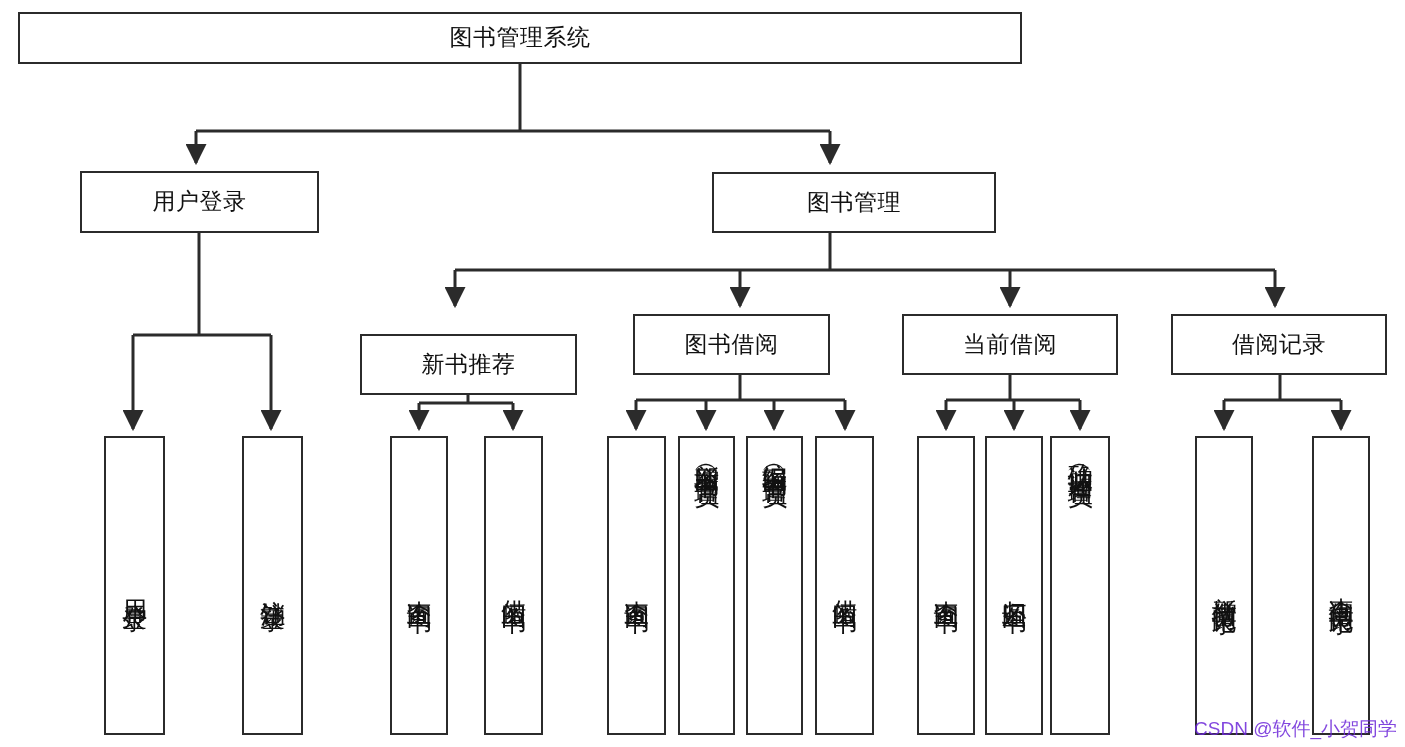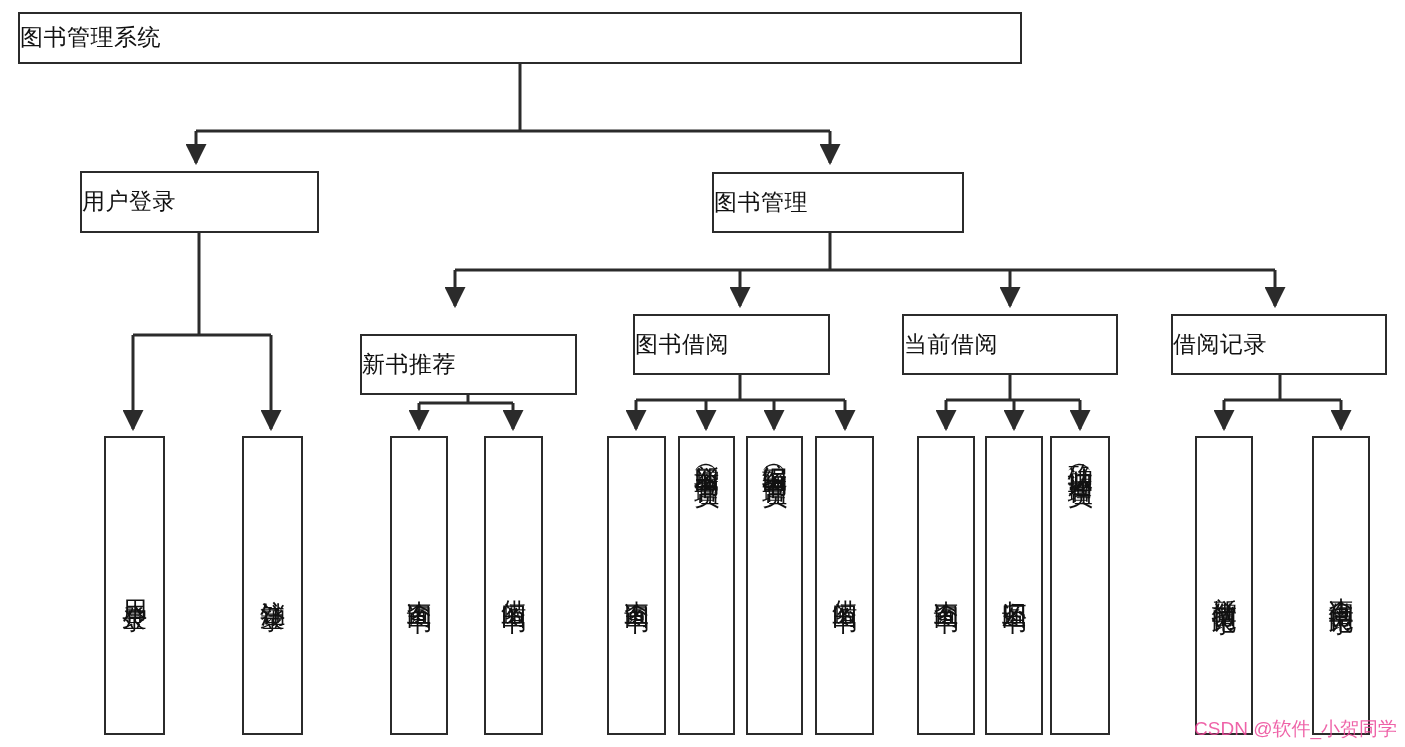--- a/index.html
+++ b/index.html
@@ -25,21 +25,21 @@
     height: 747px;
     pointer-events: none;
   }
   .node {
     position: absolute;
     box-sizing: border-box;
     border: 2.5px solid #2b2b2b;
     background: #ffffff;
     display: flex;
     align-items: center;
-    justify-content: flex-start;
+    justify-content: center;
     color: #111111;
   }
   .node .label {
     font-size: 23px;
     line-height: 1.12;
     letter-spacing: 0.5px;
     white-space: nowrap;
   }
   .node.vertical {
     align-items: flex-start;
@@ -56,21 +56,21 @@
   }
   .node.vertical.centered {
     align-items: center;
     padding-top: 0;
   }
   #watermark {
     position: absolute;
     right: 8px;
     bottom: 5px;
     font-size: 19px;
-    color: #ec4899;
+    color: #6d28d9;
     white-space: nowrap;
     opacity: 0.85;
   }
 </style>
 </head>
 <body>
 
 <div id="canvas">
 
   <svg id="wires" viewBox="0 0 1405 747" xmlns="http://www.w3.org/2000/svg">
@@ -125,21 +125,21 @@
   </svg>
 
   <div class="node" style="left:18px; top:12px; width:1004px; height:52px;">
     <span class="label">图书管理系统</span>
   </div>
 
   <div class="node" style="left:80px; top:171px; width:239px; height:62px;">
     <span class="label">用户登录</span>
   </div>
 
-  <div class="node" style="left:712px; top:172px; width:252px; height:61px;">
+  <div class="node" style="left:712px; top:172px; width:284px; height:61px;">
     <span class="label">图书管理</span>
   </div>
 
   <div class="node" style="left:360px; top:314px; width:217px; height:61px;margin-top:20px;">
     <span class="label">新书推荐</span>
   </div>
 
   <div class="node" style="left:633px; top:314px; width:197px; height:61px;">
     <span class="label">图书借阅</span>
   </div>

